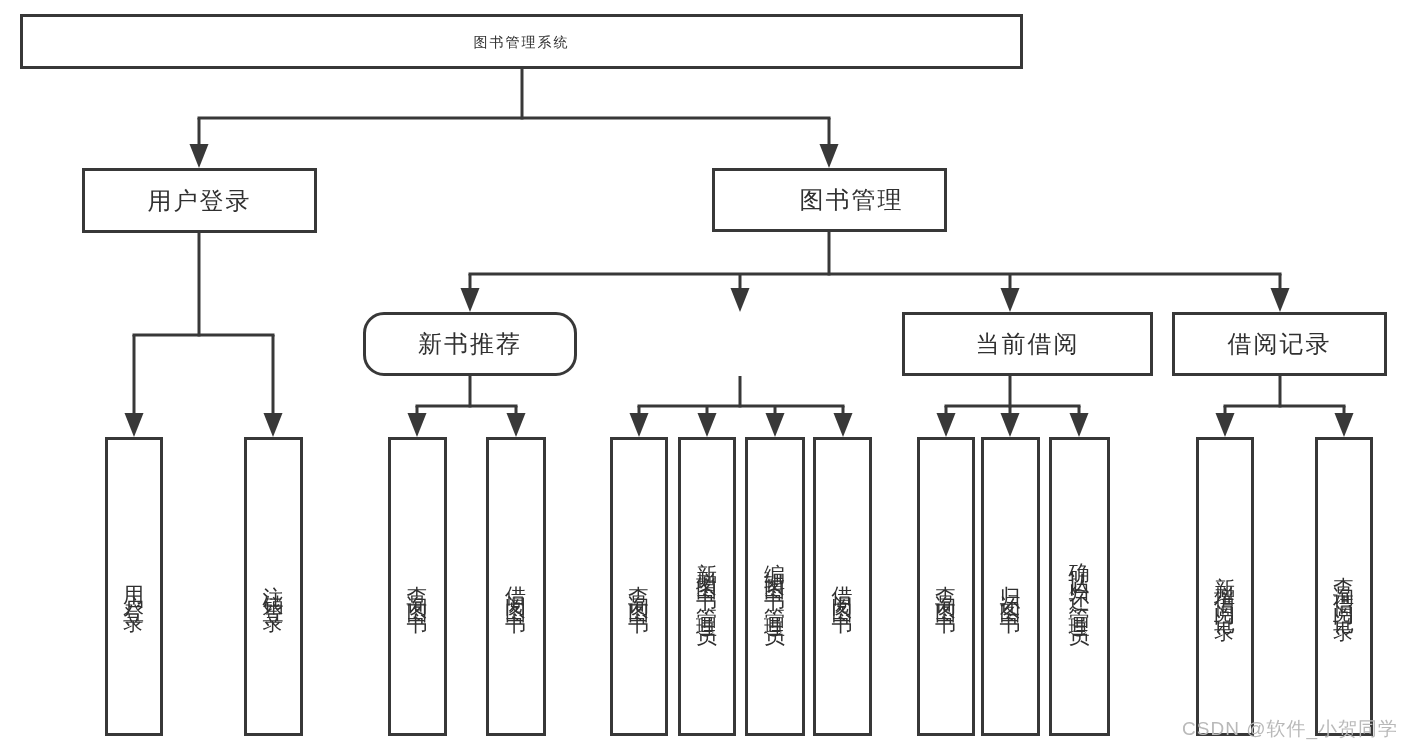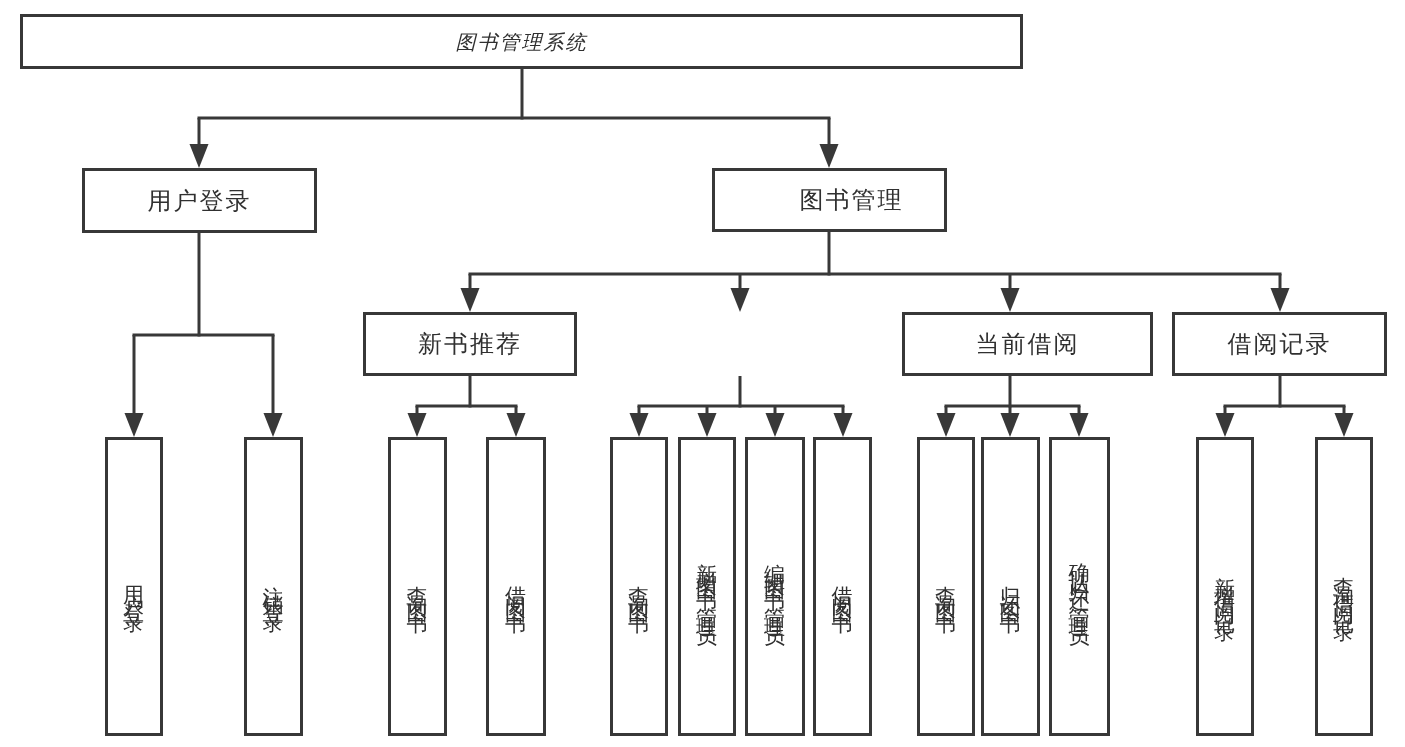--- a/index.html
+++ b/index.html
@@ -33,22 +33,21 @@
     align-items: center;
     justify-content: center;
     line-height: 1;
     z-index: 2;
   }
   .hbox {
     letter-spacing: 2px;
     white-space: nowrap;
   }
   .root-box {
-    font-size: 20px;
-    font-style: italic;
+    font-size: 14px;
   }
   .l2-box, .l3-box {
     font-size: 24px;
   }
   .vbox {
     writing-mode: vertical-rl;
     text-orientation: mixed;
     font-size: 21px;
     letter-spacing: 9px;
   }
@@ -125,21 +124,21 @@
         <polygon points="1225,437 1215.5,413 1234.5,413"></polygon>
         <polygon points="1344,437 1334.5,413 1353.5,413"></polygon>
       </g>
     </svg>
 
   <div class="box hbox root-box" style="left:20px; top:14px; width:1003px; height:55px;">图书管理系统</div>
 
   <div class="box hbox l2-box" style="left:82px; top:168px; width:235px; height:65px;">用户登录</div>
   <div class="box hbox l2-box" style="left:712px; top:168px; width:235px; height:64px;padding-left:44px;">图书管理</div>
 
-  <div class="box hbox l3-box" style="left:363px; top:312px; width:214px; height:64px;">新书推荐</div>
+  <div class="box hbox l3-box" style="left:363px; top:312px; width:214px; height:64px;border-radius:21px;">新书推荐</div>
   <div class="box hbox l3-box" style="left:902px; top:312px; width:251px; height:64px;">当前借阅</div>
   <div class="box hbox l3-box" style="left:1172px; top:312px; width:215px; height:64px;">借阅记录</div>
 
   <div class="box vbox" style="left:105px; top:437px; width:58px; height:299px;">用户登录</div>
   <div class="box vbox" style="left:244px; top:437px; width:59px; height:299px;">注销登录</div>
 
   <div class="box vbox" style="left:388px; top:437px; width:59px; height:299px;">查询图书</div>
   <div class="box vbox" style="left:486px; top:437px; width:60px; height:299px;">借阅图书</div>
 
   <div class="box vbox" style="left:610px; top:437px; width:58px; height:299px;">查询图书</div>
@@ -147,13 +146,14 @@
   <div class="box vbox" style="left:745px; top:437px; width:60px; height:299px;">编辑图书（管理员）</div>
   <div class="box vbox" style="left:813px; top:437px; width:59px; height:299px;">借阅图书</div>
 
   <div class="box vbox" style="left:917px; top:437px; width:58px; height:299px;">查询图书</div>
   <div class="box vbox" style="left:981px; top:437px; width:59px; height:299px;">归还图书</div>
   <div class="box vbox" style="left:1049px; top:437px; width:61px; height:299px;">确认归还（管理员）</div>
 
   <div class="box vbox" style="left:1196px; top:437px; width:58px; height:299px;">新增借阅记录</div>
   <div class="box vbox" style="left:1315px; top:437px; width:58px; height:299px;">查询借阅记录</div>
 
+  <div class="watermark">CSDN @软件_小贺同学</div>
 </div>
 
 </body></html>

